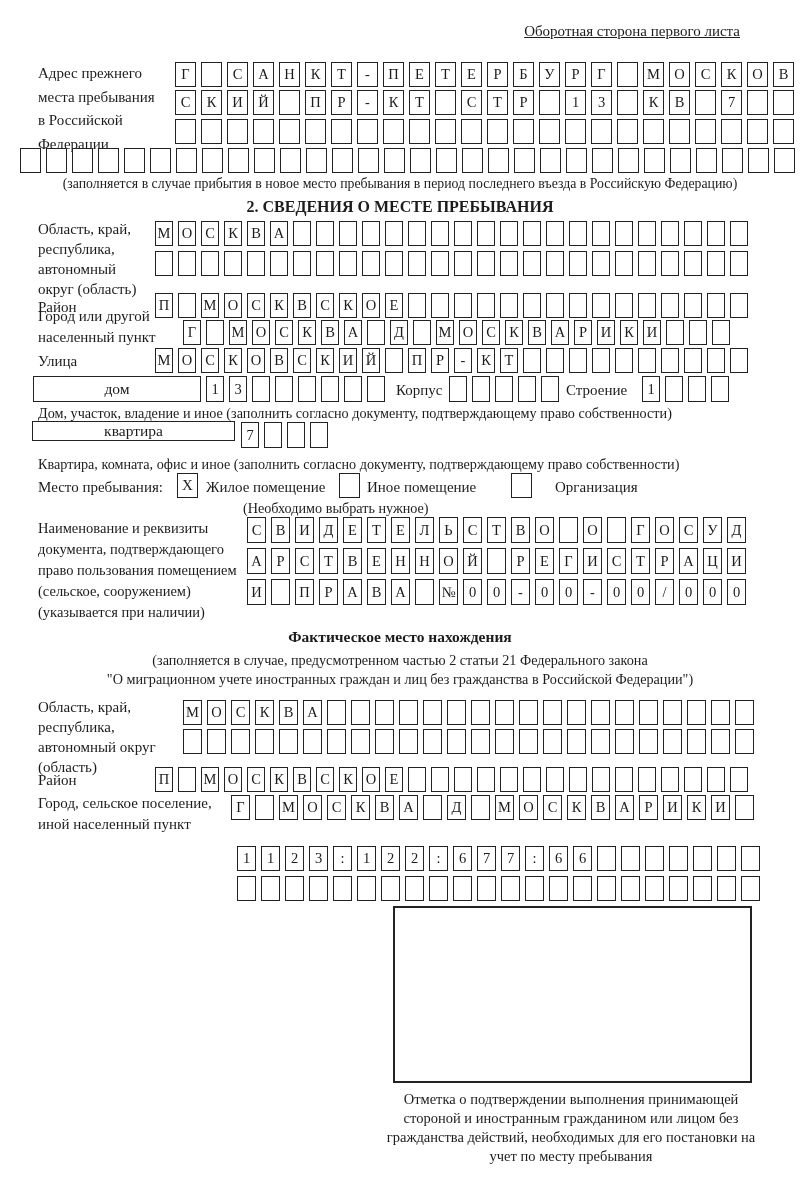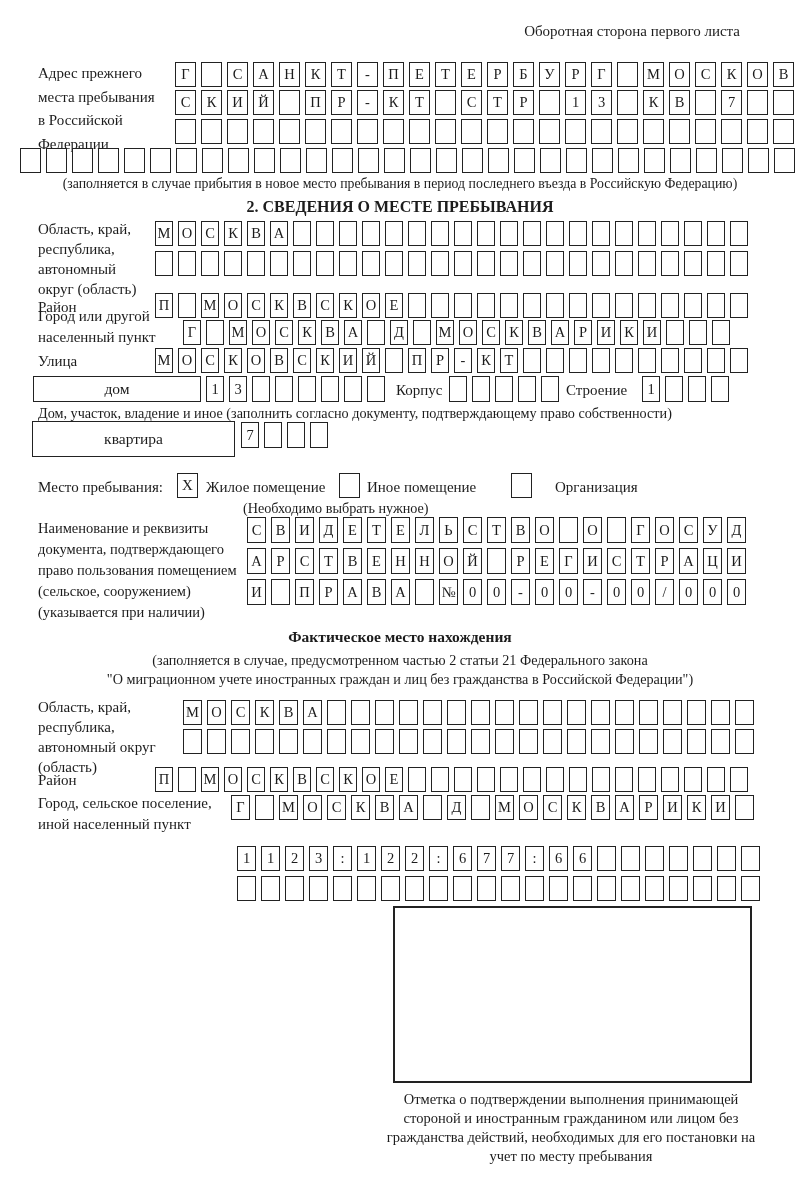--- a/index.html
+++ b/index.html
@@ -1,18 +1,18 @@
 <!DOCTYPE html>
 <html><head>
 <meta charset="utf-8">
 <style>
   html,body{margin:0;padding:0;background:#ffffff;}
   .page{position:relative;width:800px;height:1180px;background:#ffffff;
         font-family:"Liberation Serif",serif;color:#1c1c1c;overflow:hidden;}
-  .abs{position:absolute;}
+  .abs{position:absolute;text-decoration:underline;}
   .lbl{position:absolute;font-size:15px;line-height:20px;}
   .note{position:absolute;font-size:13.8px;line-height:17px;}
   .center{left:0;width:800px;text-align:center;}
   .heading{position:absolute;left:0;width:800px;text-align:center;font-weight:bold;font-size:16px;}
   .cells{position:absolute;display:flex;gap:5px;}
   .cell{box-sizing:border-box;flex:0 0 var(--cw,21px);width:var(--cw,21px);height:var(--ch,25px);
         border:1.6px solid #222222;display:flex;align-items:center;justify-content:center;
         font-size:14.5px;background:#ffffff;}
   .fieldbox{position:absolute;box-sizing:border-box;border:1.8px solid #222222;
         display:flex;align-items:center;justify-content:center;font-size:15.5px;background:#ffffff;}
@@ -309,27 +309,28 @@
     </div>
   <div class="lbl" style="left:566px;top:380px;">Строение</div>
   <div class="cells" style="left:642px;top:376px;--cw:18px;--ch:26px;">
       <span class="cell">1</span>
       <span class="cell"></span>
       <span class="cell"></span>
       <span class="cell"></span>
     </div>
   <div class="note" style="left:38px;top:405px;font-size:14.2px;">Дом, участок, владение и иное (заполнить согласно документу, подтверждающему право собственности)</div>
 
-  <div class="fieldbox" style="left:32px;top:421px;width:203px;height:36px;">квартира</div>
+  <div class="fieldbox" style="left:32px;top:421px;width:203px;height:20px;">квартира</div>
   <div class="cells" style="left:241px;top:422px;--cw:18px;--ch:26px;">
       <span class="cell">7</span>
       <span class="cell"></span>
       <span class="cell"></span>
       <span class="cell"></span>
     </div>
+  <div class="note" style="left:38px;top:456px;font-size:14.2px;">Квартира, комната, офис и иное (заполнить согласно документу, подтверждающему право собственности)</div>
 
   <div class="lbl" style="left:38px;top:477px;">Место пребывания:</div>
   <div class="checkbox" style="left:177px;top:473px;">X</div>
   <div class="lbl" style="left:206px;top:477px;">Жилое помещение</div>
   <div class="checkbox" style="left:339px;top:473px;"></div>
   <div class="lbl" style="left:367px;top:477px;">Иное помещение</div>
   <div class="checkbox" style="left:511px;top:473px;"></div>
   <div class="lbl" style="left:555px;top:477px;">Организация</div>
   <div class="note" style="left:243px;top:500px;font-size:14.2px;">(Необходимо выбрать нужное)</div>
 

